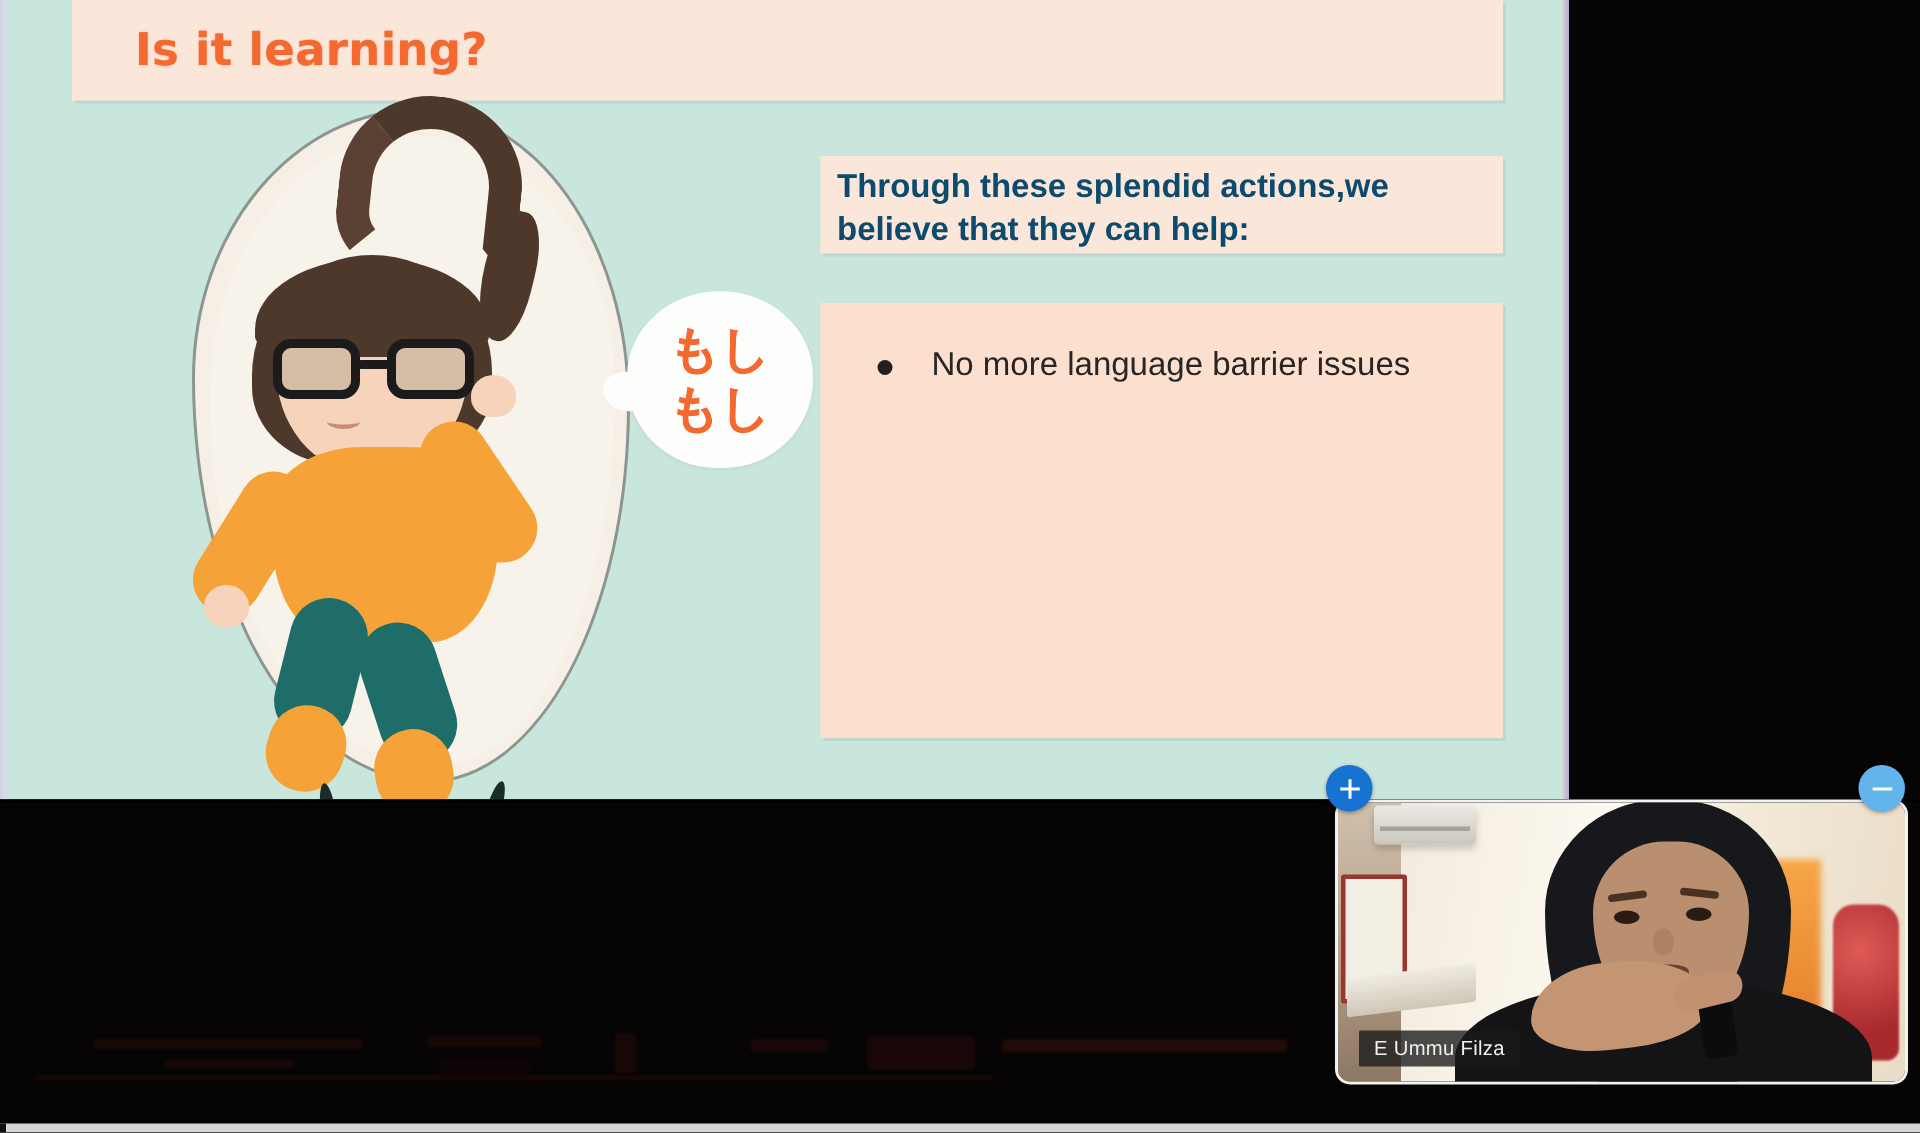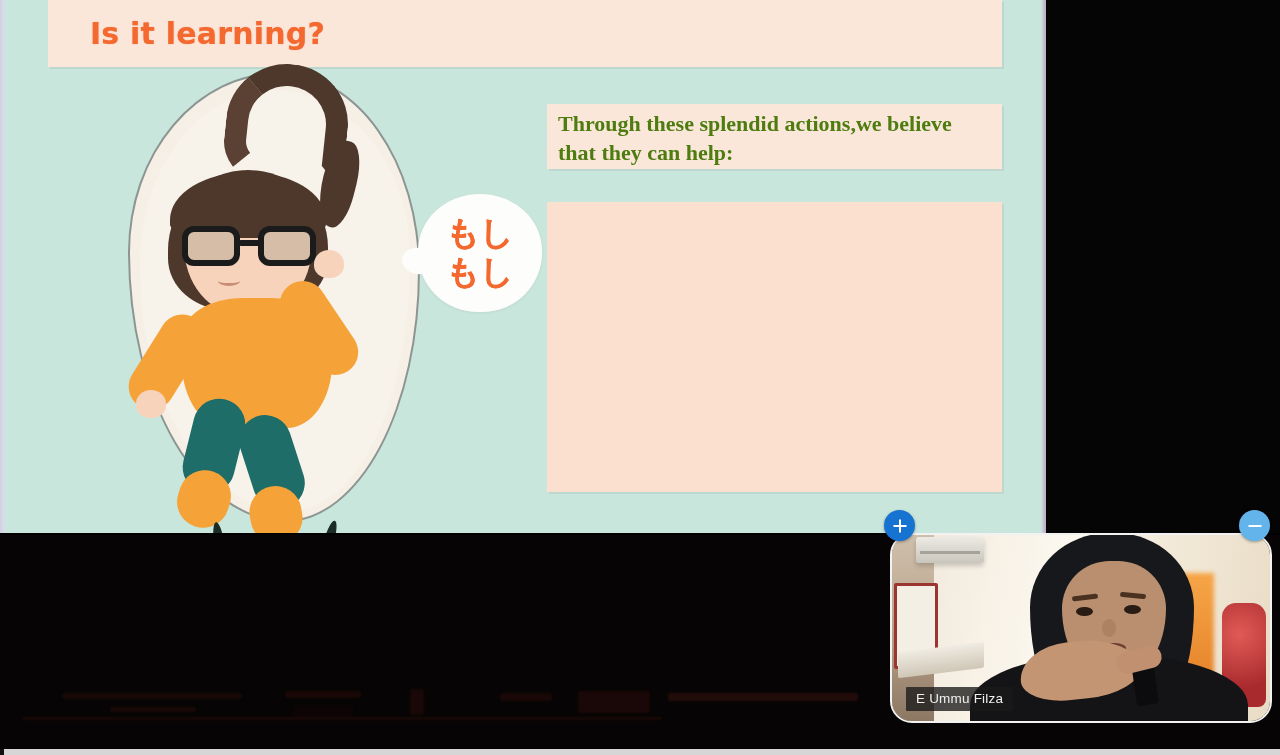--- a/index.html
+++ b/index.html
@@ -147,23 +147,23 @@
   }
 
   
   .head-box{
     position:absolute; left:547px; top:104px; width:455px; height:65px;
     background:#fbe6da;
     box-shadow:2px 2px 0 rgba(150,170,165,.22);
   }
   .head-text{
     position:absolute; left:11px; top:5px; width:434px;
-    font-family:Liberation Serif, serif;
+    font-family:Liberation Sans, sans-serif;
     font-weight:700; font-size:22px; line-height:1.32;
-    color:#4d7c0f;
+    color:#0c4a6e;
   }
   .bullet-box{
     position:absolute; left:547px; top:202px; width:455px; height:290px;
     background:#fbe0d0;
     box-shadow:2px 2px 0 rgba(150,170,165,.22);
   }
   .bullet-list{
     position:absolute; left:30px; top:26px; width:400px;
     list-style:none;
   }
@@ -207,21 +207,21 @@
     position:absolute; left:0; bottom:0; width:1280px; height:6px;
     background:#d6d6d6;
   }
   .bottom-sheen .black-pad{
     position:absolute; left:0; top:0; width:4px; height:6px; background:#111;
   }
 
   
   .video-tile{
     position:absolute; left:890px; top:533px; width:382px; height:190px;
-    border-radius:22px; border:2px solid #f2f2f2;
+    border-radius:10px; border:2px solid #f2f2f2;
     overflow:hidden; background:#1a1512;
   }
   .vt-wall{
     position:absolute; inset:0;
     background:
       linear-gradient(100deg,#efe6d8 0%,#f7f1e6 26%,#fdfaf2 48%,#f3ead9 66%,#e9dcc6 100%);
   }
   .vt-wall-left{
     position:absolute; left:0; top:0; width:42px; height:100%;
     background:linear-gradient(180deg,#cfc0ac 0%,#b7a089 55%,#8c7763 100%);
@@ -356,20 +356,21 @@
       <span>もし</span>
       <span>もし</span>
     </div>
 
     <div class="head-box">
       <div class="head-text">Through these splendid actions,we believe that they can help:</div>
     </div>
 
     <div class="bullet-box">
       <ul class="bullet-list">
+        <li>No more language barrier issues</li>
       </ul>
     </div>
   </div>
 
   <div class="gutter-right"></div>
 
   <div class="bottom-bar">
     <div class="sep"></div>
     <div class="ghost-row">
       <div class="ghost g1"></div>

